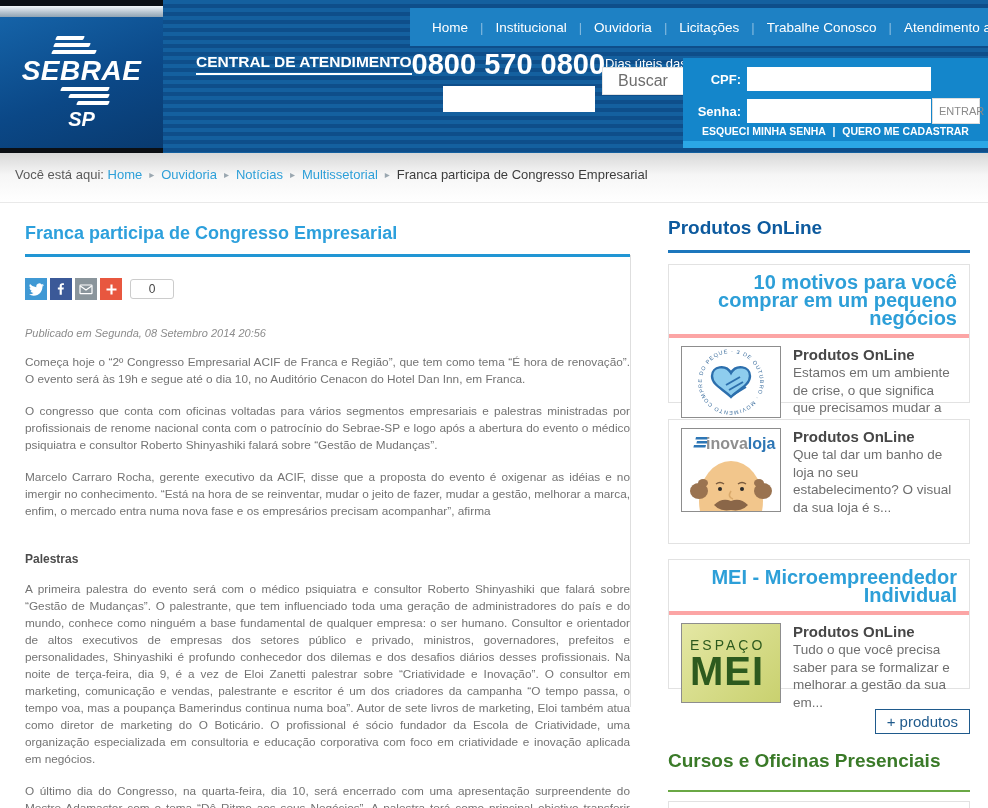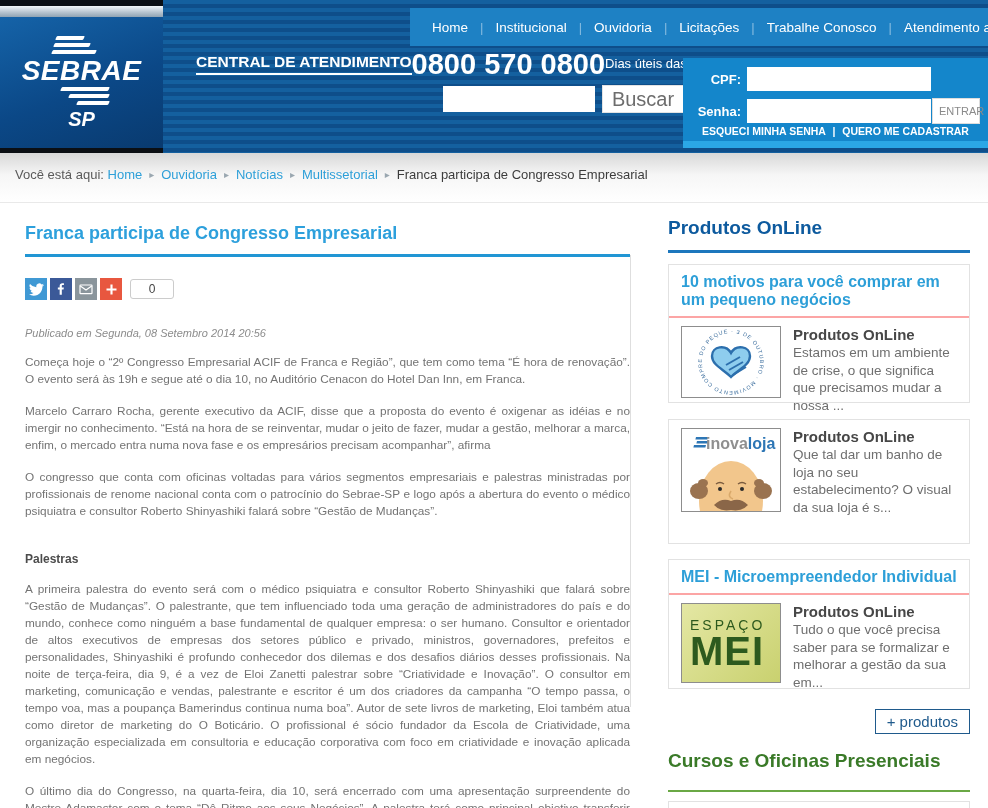--- a/index.html
+++ b/index.html
@@ -29,22 +29,22 @@
   .nav-sep { color:rgba(255,255,255,.45); font-size:13px; }
 
   .callcenter { position:absolute; left:196px; top:47px; color:#fff; display:flex;
                 flex-direction:row; align-items:center; }
   .cc-title { font-size:15.5px; font-weight:bold; border-bottom:2px solid #fff; padding-bottom:2px; }
   .cc-phone { font-size:29px; font-weight:bold; margin-top:2px; line-height:31px; }
   .cc-hours { font-size:13px; }
 
   .search-input { position:absolute; left:443px; top:86px; width:152px; height:26px;
                   border:1px solid #fff; background:#fff; padding:0 8px; font-size:13px; color:#444; }
-  .search-btn { position:absolute; left:602px; top:85px; width:82px; height:28px; background:#fff;
-                border:1px solid #e3e3e3; color:#6d6d6d; font-size:20px; cursor:pointer; }
+  .search-btn { position:absolute; left:602px; top:67px; width:82px; height:28px; background:#fff;
+                border:1px solid #e3e3e3; color:#6d6d6d; font-size:16px; cursor:pointer; }
 
   .login { position:absolute; left:683px; top:58px; right:0; height:90px; background:#1486cb; }
   .login-strip { position:absolute; left:0; right:0; bottom:0; height:7px; background:#2ba7e6; }
   .login-row { position:absolute; left:6px; display:flex; align-items:center; }
   .login-row.r1 { top:9px; } .login-row.r2 { top:41px; }
   .login-label { width:52px; text-align:right; color:#fff; font-weight:bold; font-size:13px; margin-right:6px; }
   .login-input { width:184px; height:24px; border:none; background:#fff; padding:0 6px; }
   .enter-btn { position:absolute; right:8px; top:40px; width:48px; height:26px; background:#fff;
                border:1px solid #ddd; color:#8a8a8a; font-size:11px; cursor:pointer; }
   .login-links { position:absolute; left:0; right:0; bottom:11px; text-align:center; color:#fff;
@@ -77,22 +77,22 @@
 
   .divider { position:absolute; left:630px; top:255px; width:1px; height:452px; background:#dedede; }
 
   
   .sidebar { position:absolute; left:668px; top:203px; width:302px; height:605px; }
   .sb-h2 { position:absolute; top:14px; left:0; font-size:19px; font-weight:bold; color:#0d5a9e; }
   .sb-rule-blue { position:absolute; top:47px; left:0; right:0; height:3px; background:#1c77bd; }
   .card { position:absolute; left:0; right:0; border:1px solid #e2e2e2; background:#fff;
           display:flex; flex-direction:column; }
   .card1 { top:61px; height:139px; } .card2 { top:216px; height:125px; } .card3 { top:356px; height:130px; }
-  .card-title { padding:8px 12px 7px; font-size:16px; font-weight:bold; color:#2d9fd8;
-                line-height:18px; border-bottom:2px solid #fca5a5; cursor:pointer; }
+  .card-title { padding:8px 12px 7px; font-size:20px; font-weight:bold; color:#2d9fd8;
+                line-height:18px; border-bottom:4px solid #fca5a5; cursor:pointer;text-align:right; }
   .card-body { display:flex; gap:12px; padding:8px 12px; flex:1; min-height:0; }
   .card-img { flex:none; width:100px; border:1px solid #8d8d8d; background:#fff; overflow:hidden; cursor:pointer; }
   .card1 .card-img { height:72px; } .card2 .card-img { height:84px; } .card3 .card-img { height:80px; }
   .card-text { flex:1; min-width:0; }
   .card-brand { font-size:15px; font-weight:bold; color:#474747; }
   .card-desc { font-size:13.5px; color:#6f6f6f; line-height:17.5px; margin-top:1px; }
   .more-row { position:absolute; top:506px; right:0; }
   .more-btn { background:#fff; border:1px solid #1f5a8c; color:#1f5a8c; font-size:15px;
               padding:3px 11px; cursor:pointer; }
   .sb-green-h2 { position:absolute; top:547px; left:0; font-size:19px; font-weight:bold; color:#3a7a28; }
@@ -213,22 +213,22 @@
         <svg width="15" height="15" viewBox="0 0 24 24" stroke="#fff" stroke-width="3.4">
             <path d="M12 4v16M4 12h16"></path>
           </svg>
       </span>
       <span class="count-bubble">0</span>
     </div>
 
     <div class="published">Publicado em Segunda, 08 Setembro 2014 20:56</div>
 
     <p>Começa hoje o “2º Congresso Empresarial ACIF de Franca e Região”, que tem como tema “É hora de renovação”. O evento será às 19h e segue até o dia 10, no Auditório Cenacon do Hotel Dan Inn, em Franca.</p>
+    <p>O congresso que conta com oficinas voltadas para vários segmentos empresariais e palestras ministradas por profissionais de renome nacional conta com o patrocínio do Sebrae-SP e logo após a abertura do evento o médico psiquiatra e consultor Roberto Shinyashiki falará sobre “Gestão de Mudanças”.</p>
     <p>Marcelo Carraro Rocha, gerente executivo da ACIF, disse que a proposta do evento é oxigenar as idéias e no imergir no conhecimento. “Está na hora de se reinventar, mudar o jeito de fazer, mudar a gestão, melhorar a marca, enfim, o mercado entra numa nova fase e os empresários precisam acompanhar”, afirma</p>
-    <p>O congresso que conta com oficinas voltadas para vários segmentos empresariais e palestras ministradas por profissionais de renome nacional conta com o patrocínio do Sebrae-SP e logo após a abertura do evento o médico psiquiatra e consultor Roberto Shinyashiki falará sobre “Gestão de Mudanças”.</p>
     <div class="subheading">Palestras</div>
     <p>A primeira palestra do evento será com o médico psiquiatra e consultor Roberto Shinyashiki que falará sobre “Gestão de Mudanças”. O palestrante, que tem influenciado toda uma geração de administradores do país e do mundo, conhece como ninguém a base fundamental de qualquer empresa: o ser humano. Consultor e orientador de altos executivos de empresas dos setores público e privado, ministros, governadores, prefeitos e personalidades, Shinyashiki é profundo conhecedor dos dilemas e dos desafios diários desses profissionais. Na noite de terça-feira, dia 9, é a vez de Eloi Zanetti palestrar sobre “Criatividade e Inovação”. O consultor em marketing, comunicação e vendas, palestrante e escritor é um dos criadores da campanha “O tempo passa, o tempo voa, mas a poupança Bamerindus continua numa boa”. Autor de sete livros de marketing, Eloi também atua como diretor de marketing do O Boticário. O profissional é sócio fundador da Escola de Criatividade, uma organização especializada em consultoria e educação corporativa com foco em criatividade e inovação aplicada em negócios.</p>
     <p>O último dia do Congresso, na quarta-feira, dia 10, será encerrado com uma apresentação surpreendente do Mestre Adamastor com o tema “Dê Ritmo aos seus Negócios”. A palestra terá como principal objetivo transferir para os participantes a energia, vibração, criatividade e o senso de equipe que os membros de uma escola de samba têm para a realização do grande espetáculo que é o Carnaval.</p>
   </div>
 
   <div class="divider"></div>
 
   <div class="sidebar">
     <div class="sb-h2">Produtos OnLine</div>
     <div class="sb-rule-blue"></div>

